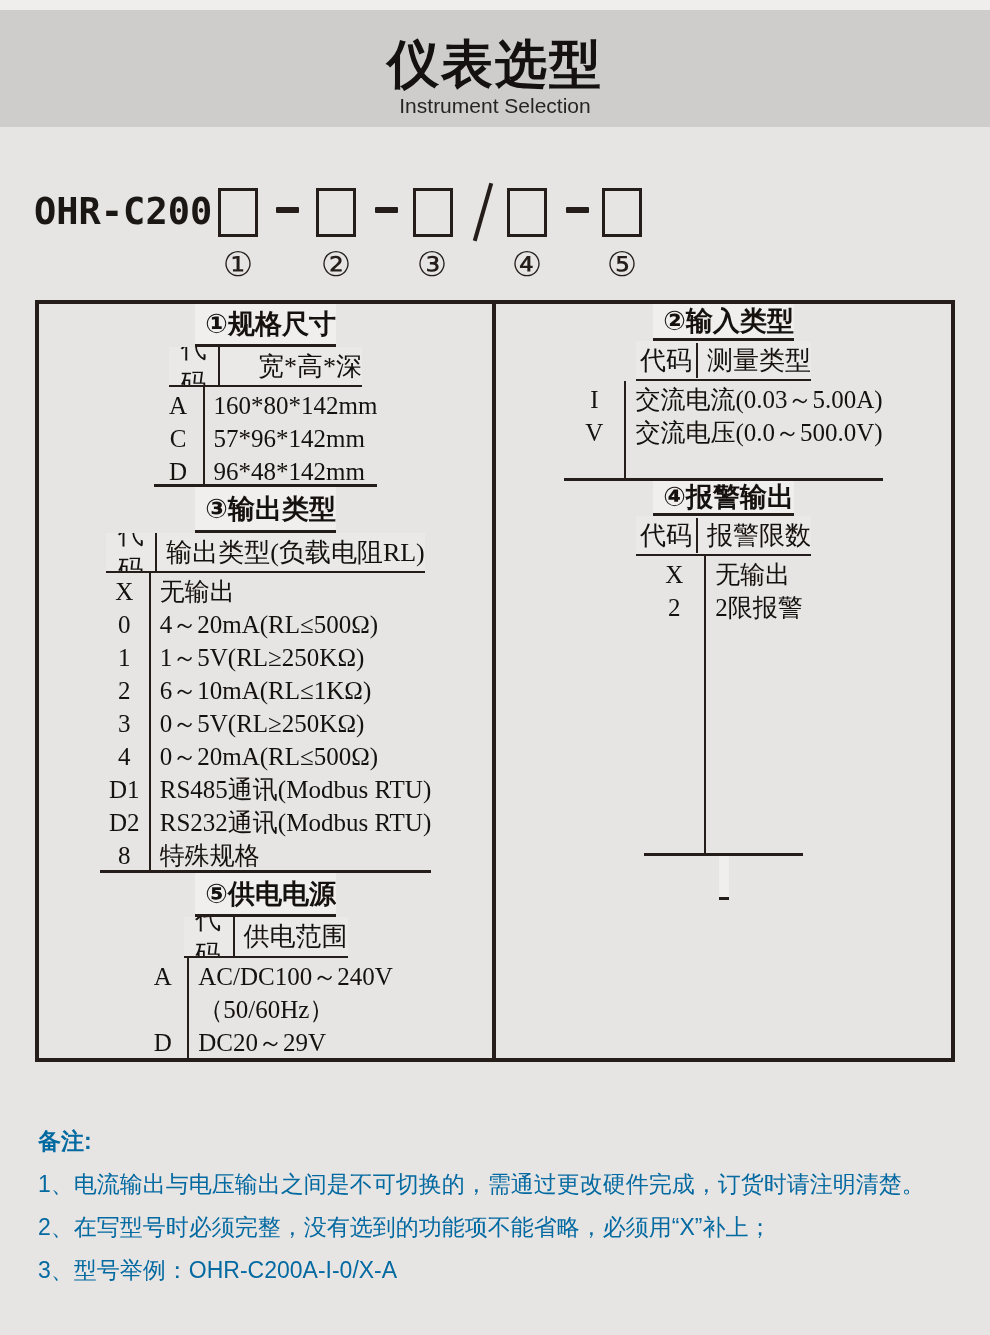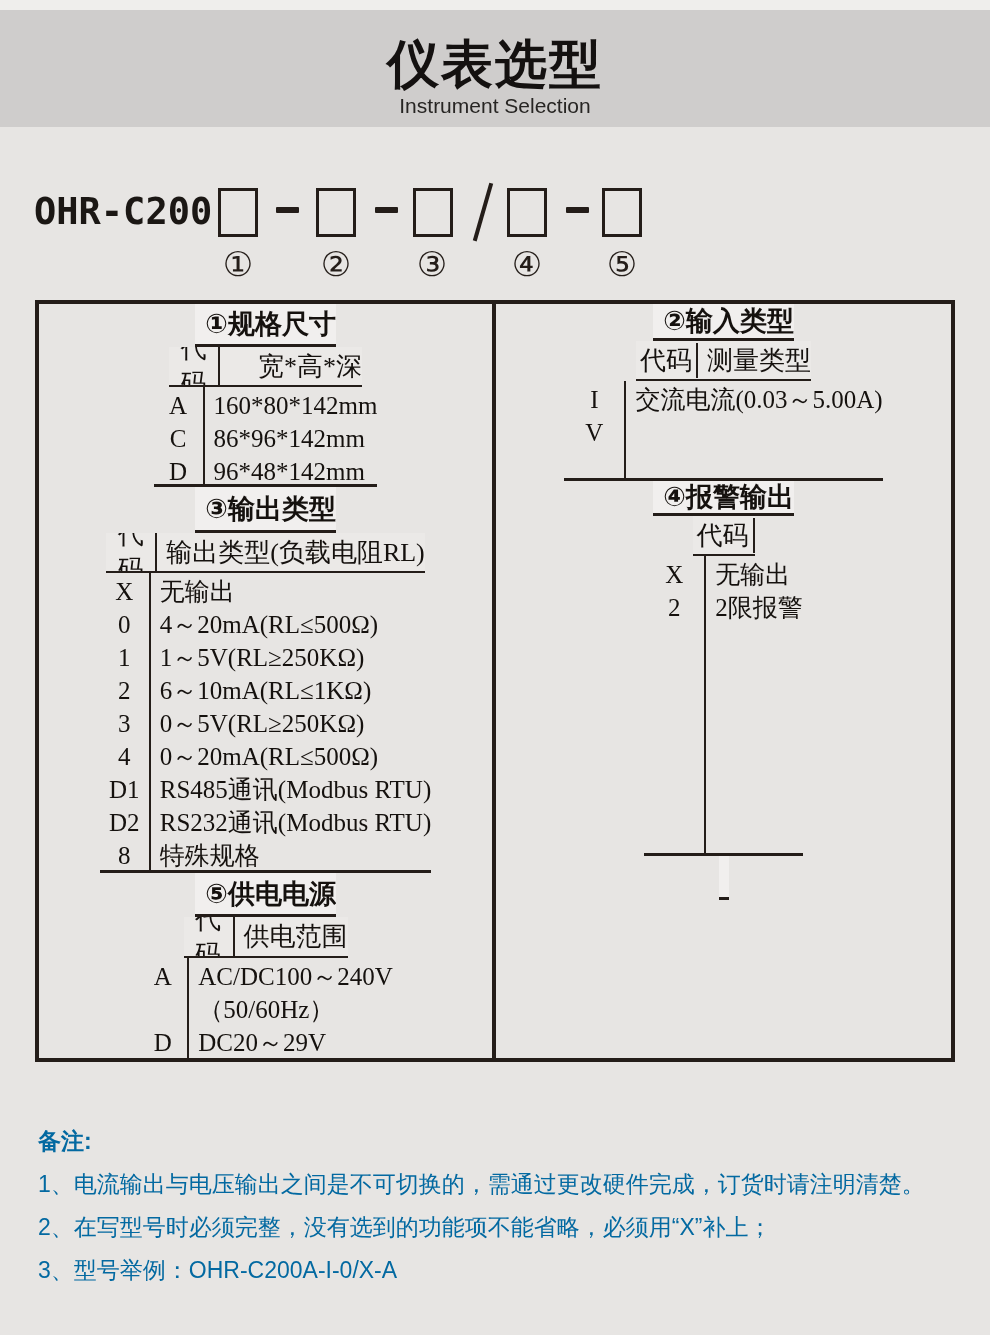--- a/index.html
+++ b/index.html
@@ -151,21 +151,21 @@
         <div class="val-cell indent">宽*高*深</div>
       </div>
       <div class="trow tbody-row" style="height:100px">
         <div class="code-col">
           <div class="tline">A</div>
           <div class="tline">C</div>
           <div class="tline">D</div>
         </div>
         <div class="val-col">
           <div class="tline">160*80*142mm</div>
-          <div class="tline">86*96*142mm</div>
+          <div class="tline">57*96*142mm</div>
           <div class="tline">96*48*142mm</div>
         </div>
       </div>
 
       <div class="trow sec-hdr" style="height:46px">
         <span>③输出类型</span>
       </div>
       <div class="trow col-hdr" style="height:40px">
         <div class="code-cell">代码</div>
         <div class="val-cell">输出类型(负载电阻RL)</div>
@@ -226,28 +226,30 @@
         <div class="code-cell">代码</div>
         <div class="val-cell">测量类型</div>
       </div>
       <div class="trow tbody-row" style="height:100px">
         <div class="code-col">
           <div class="tline">I</div>
           <div class="tline">V</div>
         </div>
         <div class="val-col">
           <div class="tline">交流电流(0.03～5.00A)</div>
+          <div class="tline">交流电压(0.0～500.0V)</div>
         </div>
       </div>
 
       <div class="trow sec-hdr" style="height:35px">
         <span>④报警输出</span>
       </div>
       <div class="trow col-hdr" style="height:40px">
         <div class="code-cell">代码</div>
+        <div class="val-cell">报警限数</div>
       </div>
       <div class="trow tbody-row" style="height:300px">
         <div class="code-col">
           <div class="tline">X</div>
           <div class="tline">2</div>
         </div>
         <div class="val-col">
           <div class="tline">无输出</div>
           <div class="tline">2限报警</div>
         </div>

